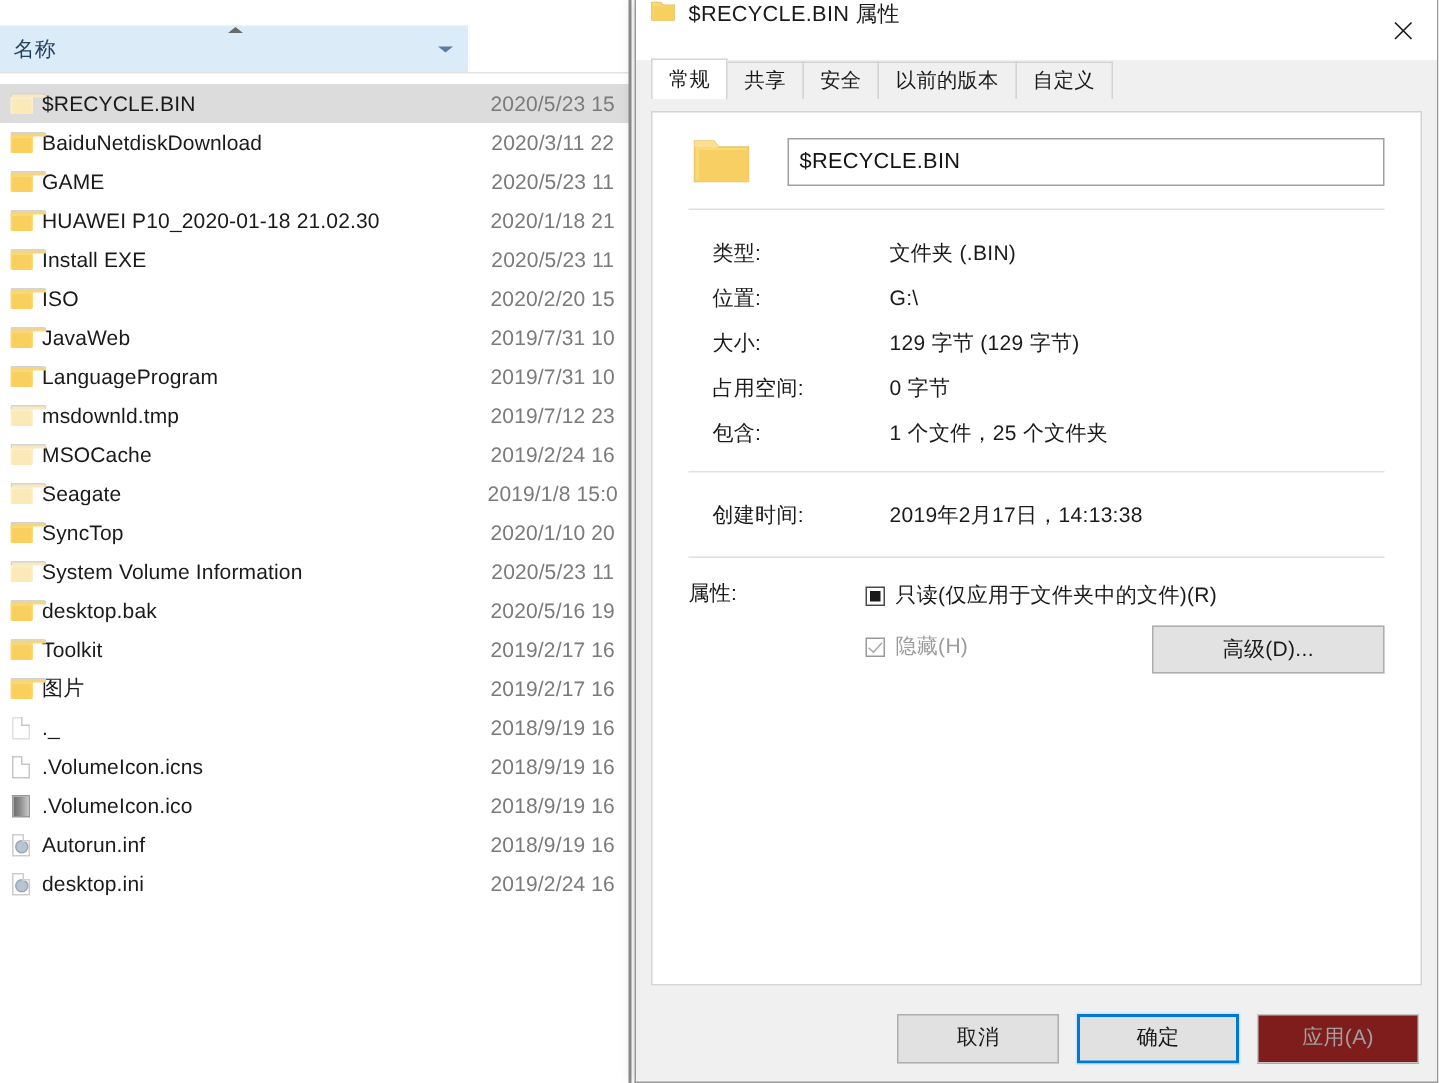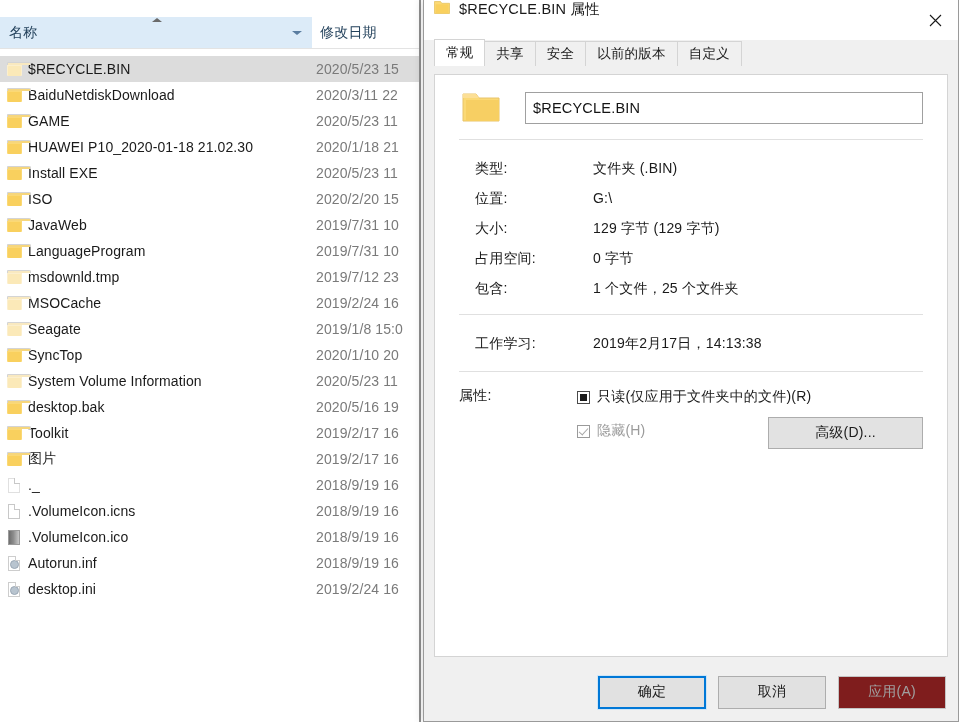--- a/index.html
+++ b/index.html
@@ -67,21 +67,21 @@
     align-items: center; justify-content: center;
   }
   .row .name-cell {
     width: 285px; font-size: 14px; color: #1a1a1a;
     white-space: nowrap; overflow: hidden; text-overflow: ellipsis;
     letter-spacing: .1px;
   }
   .row .date-cell {
     flex: 1; font-size: 14px; color: #7a7a7a;
     white-space: nowrap; overflow: hidden;
-    padding-left: 3px; letter-spacing: .1px;
+    padding-left: 3px; letter-spacing: .1px; text-align: center;
   }
   .row.dim .name-cell { color: #1a1a1a; }
 
   
   .fi-folder {
     position: relative; width: 15px; height: 14px;
   }
   .fi-folder .tab {
     position: absolute; left: 0; top: 0; width: 7px; height: 3px;
     background: #f6d67c; border-radius: 1px 2px 0 0;
@@ -268,23 +268,20 @@
 
 <div id="root">
 
   <div class="explorer">
 
     <div class="col-header">
       <div class="col-name">
         <div class="sort-arrow"></div>
         <span class="col-label">名称</span>
         <div class="col-chevron"></div>
-      </div>
-      <div class="col-date">
-        <span class="col-label">修改日期</span>
       </div>
     </div>
 
     <div class="file-list" id="file-list">
         <div class="row selected dim">
           <span class="icon-cell">
             <span class="fi-folder">
               <span class="tab"></span>
               <span class="body"></span>
               <span class="front"></span>
@@ -570,21 +567,21 @@
             <div class="info-row">
               <span class="info-label">包含:</span>
               <span class="info-value">1 个文件，25 个文件夹</span>
             </div>
           </div>
 
         <div class="divider"></div>
 
         <div class="info-block" style="padding:14px 0 12px 0;">
           <div class="info-row">
-            <span class="info-label">工作学习:</span>
+            <span class="info-label">创建时间:</span>
             <span class="info-value">2019年2月17日，14:13:38</span>
           </div>
         </div>
 
         <div class="divider"></div>
 
         <div class="attrs-block">
           <div class="attr-row">
             <span class="attr-label">属性:</span>
             <div class="attr-items">
@@ -600,25 +597,25 @@
           </div>
           <div class="adv-btn">
             <span>高级(D)...</span>
           </div>
         </div>
 
       </div>
     </div>
 
     <div class="dlg-footer">
+      <div class="btn">
+        <span>取消</span>
+      </div>
       <div class="btn default">
         <span>确定</span>
       </div>
-      <div class="btn">
-        <span>取消</span>
-      </div>
       <div class="btn disabled">
         <span>应用(A)</span>
       </div>
     </div>
 
   </div>
 </div>
 
 </body></html>

